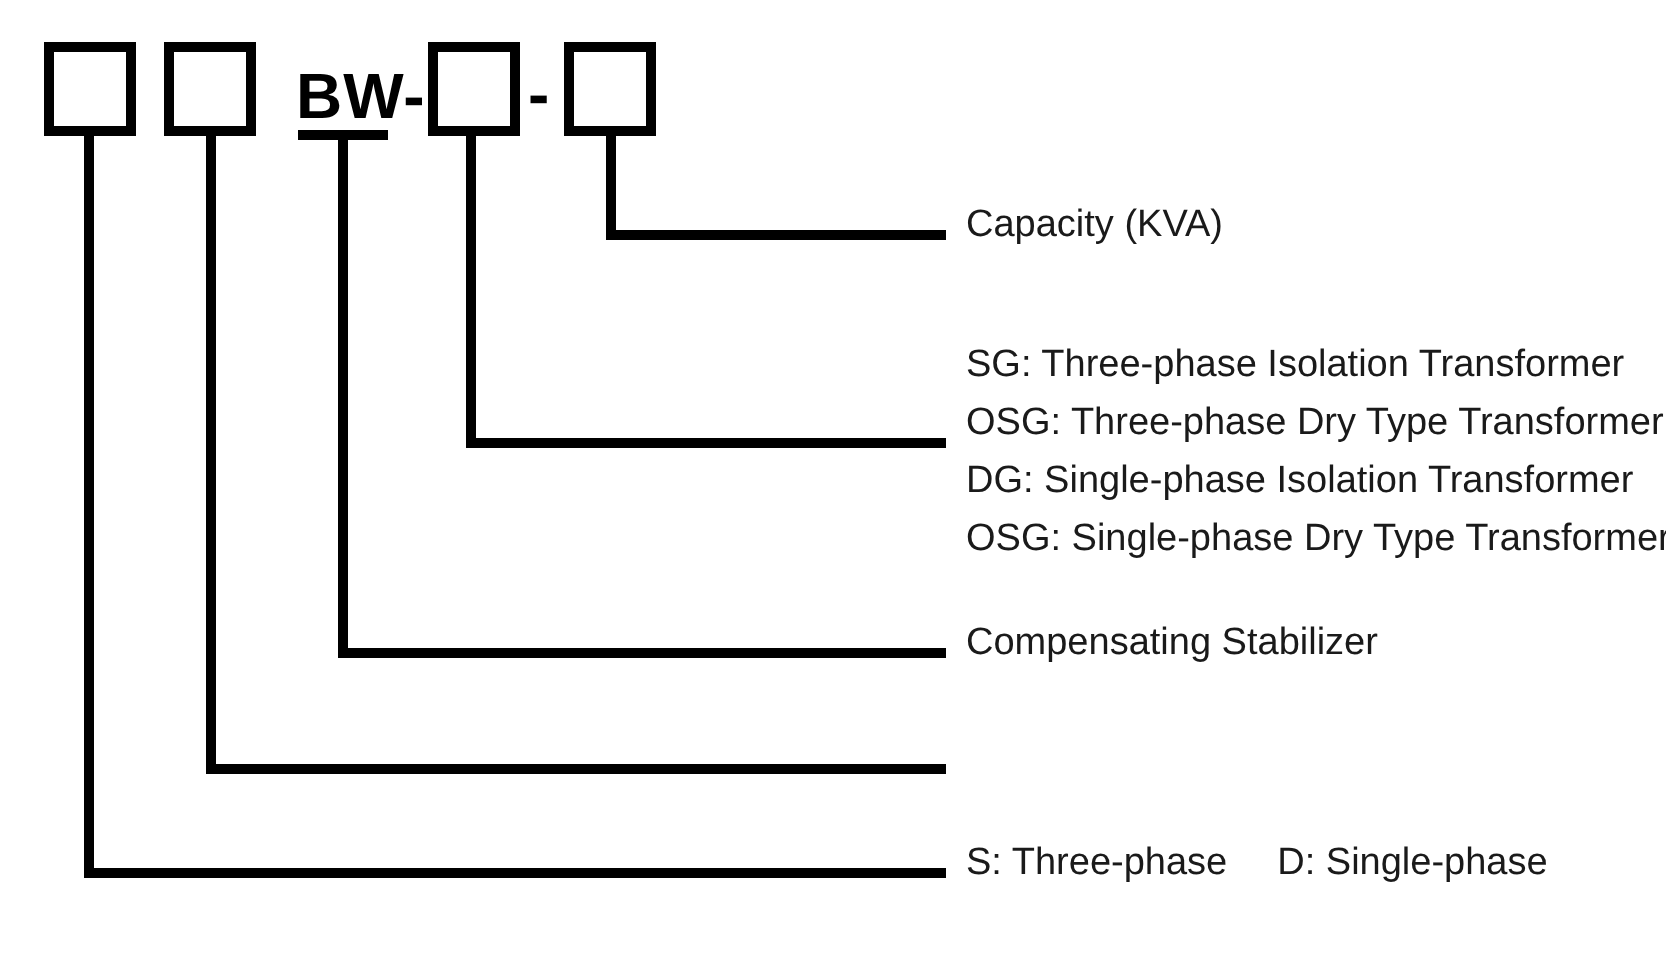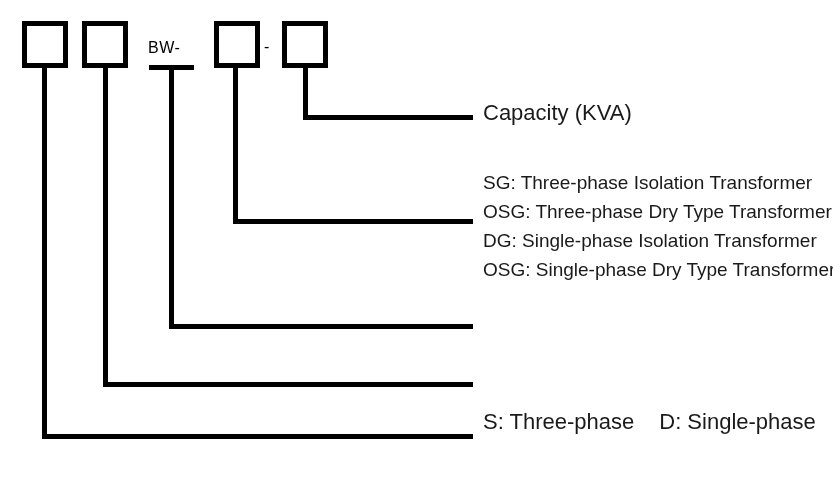--- a/index.html
+++ b/index.html
@@ -25,35 +25,35 @@
     position: absolute;
     top: 21px;
     width: 46px;
     height: 47px;
     border: 5px solid var(--line);
     background: var(--background);
     box-sizing: border-box;
   }
   .prefix, .separator {
     position: absolute;
-    font-size: 16px;
-    font-weight: normal;
+    font-size: 32px;
+    font-weight: bold;
     line-height: 26px;
     color: var(--line);
     letter-spacing: 0.5px;
     white-space: nowrap;
   }
   .line {
     position: absolute;
     background: var(--line);
   }
   .label {
     position: absolute;
     left: 483px;
-    font-size: 22px;
+    font-size: 19px;
     line-height: 24px;
     white-space: nowrap;
   }
   .type-list {
     position: absolute;
     left: 483px;
     top: 168px;
     font-size: 19px;
     line-height: 29px;
     white-space: nowrap;
@@ -97,19 +97,20 @@
 
   <div class="label" style="top:101px">Capacity (KVA)</div>
 
   <div class="type-list">
     <div>SG: Three-phase Isolation Transformer</div>
     <div>OSG: Three-phase Dry Type Transformer</div>
     <div>DG: Single-phase Isolation Transformer</div>
     <div>OSG: Single-phase Dry Type Transformer</div>
   </div>
 
+  <div class="label" style="top:310px">Compensating Stabilizer</div>
 
 
-  <div class="label" style="top:410px">
+  <div class="label" style="top:420px">
     <span>S: Three-phase</span><span class="phase-gap"></span><span>D: Single-phase</span>
   </div>
 
 </div>
 
 </body></html>

